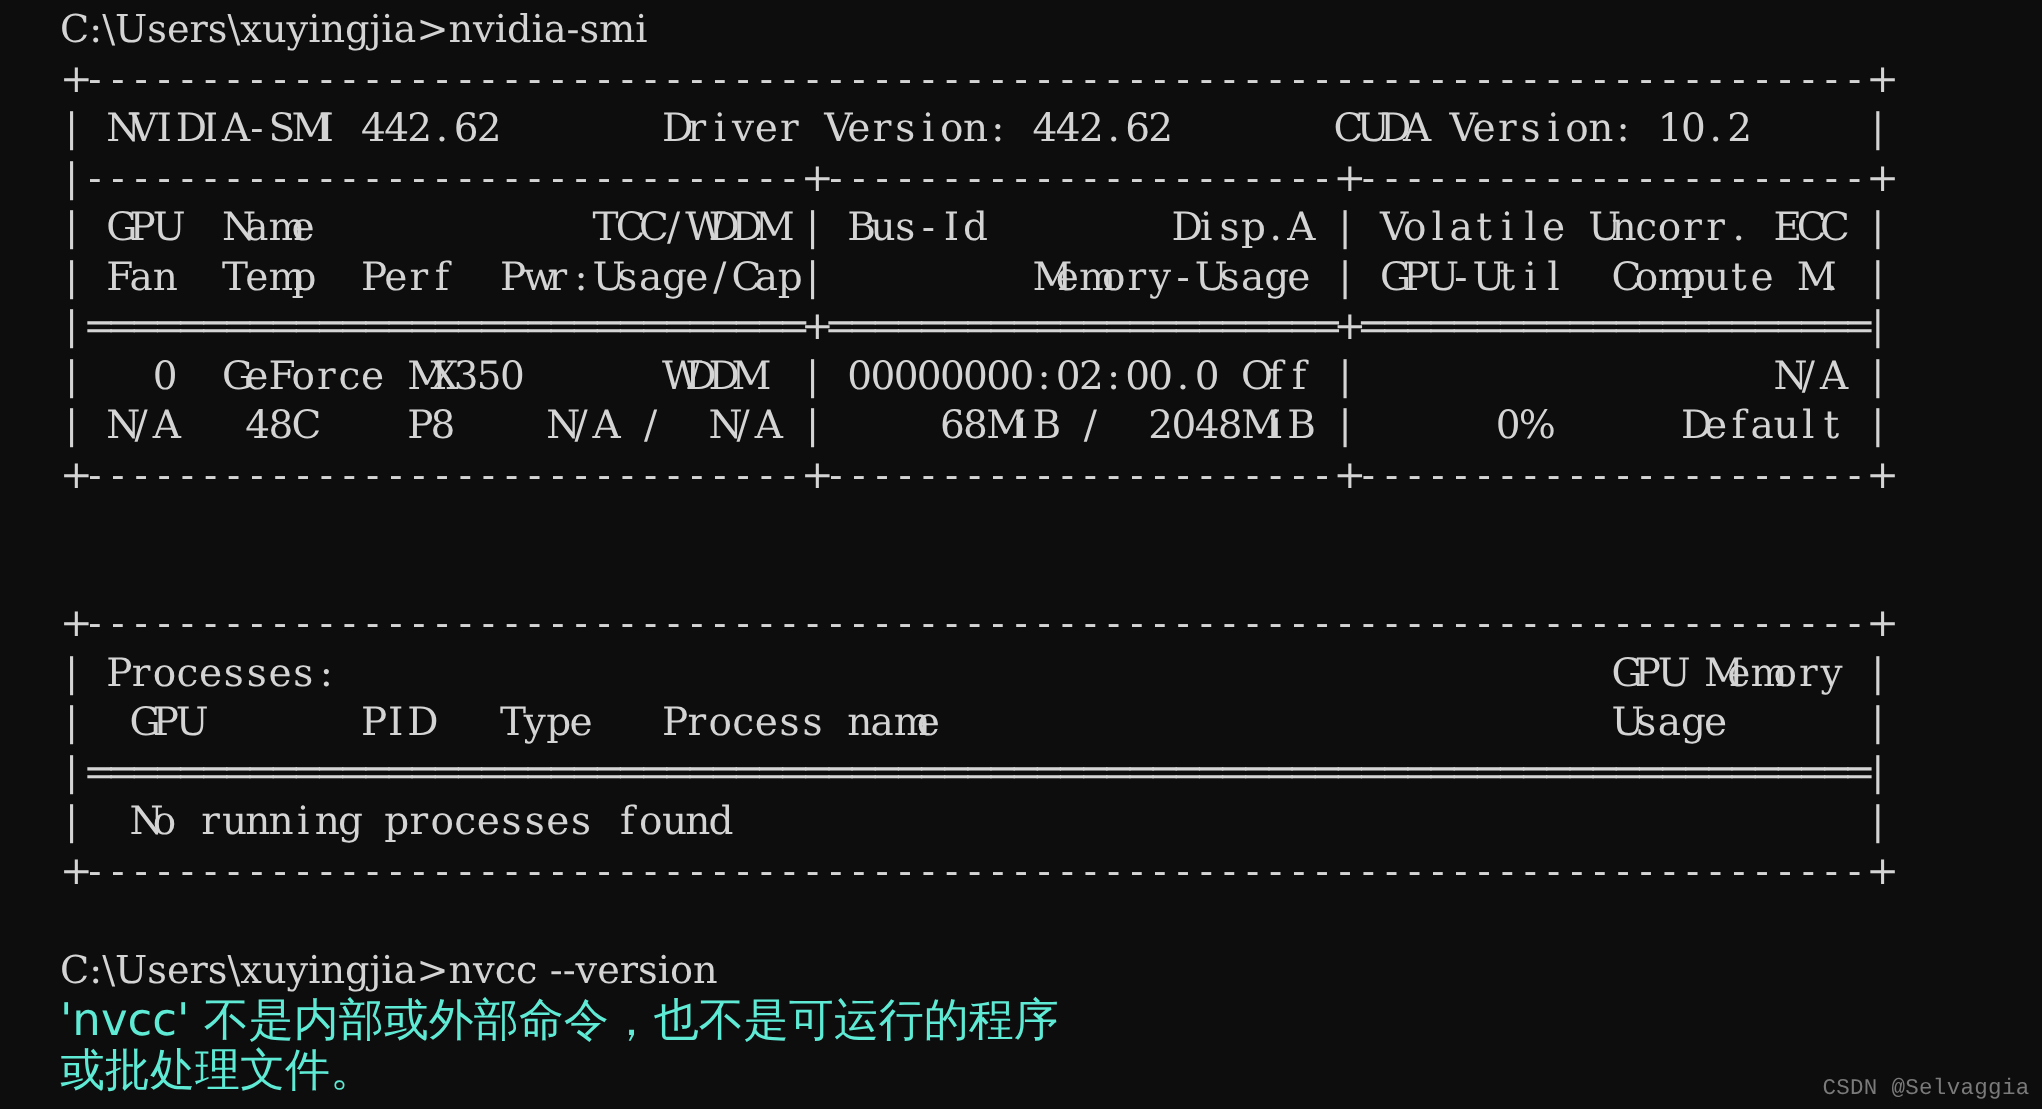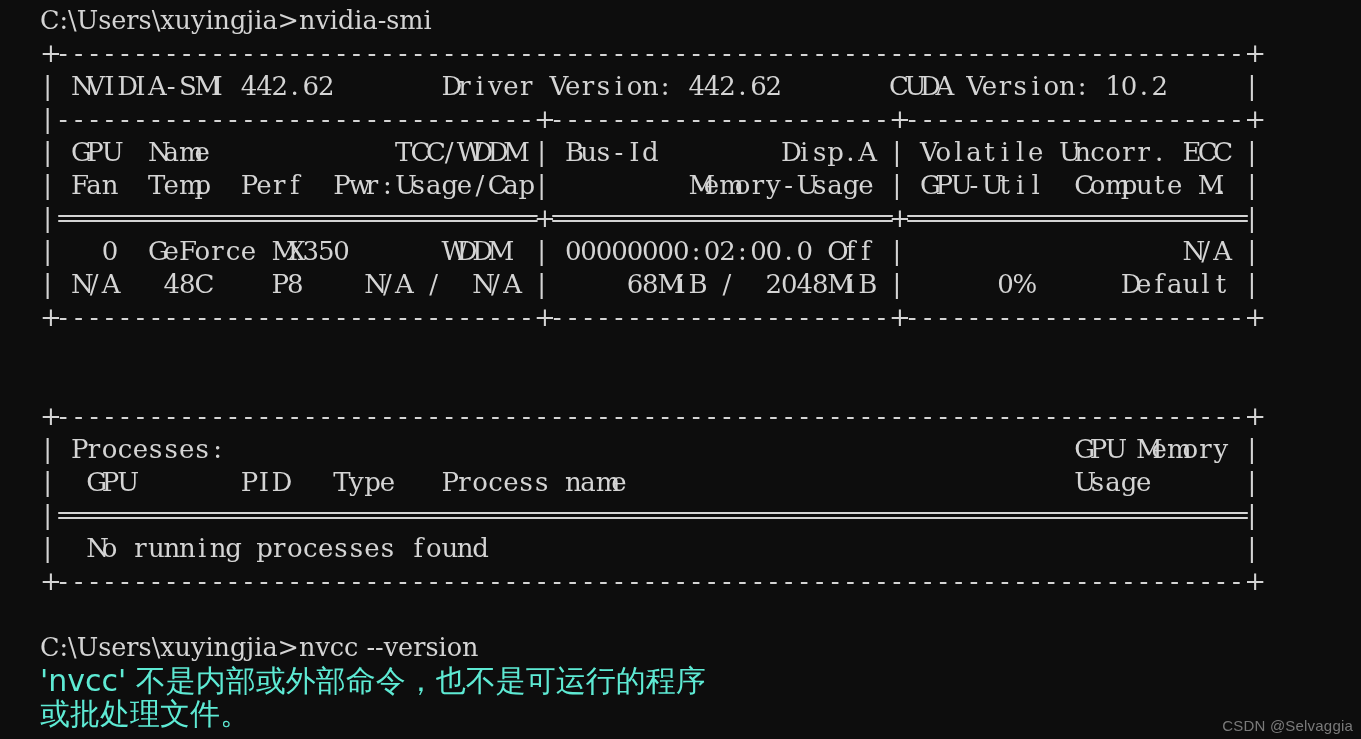--- a/index.html
+++ b/index.html
@@ -64,21 +64,21 @@
   }
   .blank {
     display: block;
     height: 33px;
     line-height: 33px;
   }
   #watermark {
     position: absolute;
     right: 8px;
     bottom: 5px;
-    font-family: Liberation Sans, sans-serif;
+    font-family: Liberation Mono, monospace;
     font-size: 15px;
     color: #7a7a7a;
     white-space: pre;
     letter-spacing: 0.2px;
   }
 </style>
 </head>
 <body style="background: rgb(13, 13, 13);">
 
 <div id="terminal" style="background: rgb(13, 13, 13); color: rgb(212, 212, 212); margin-left: 36px;">

